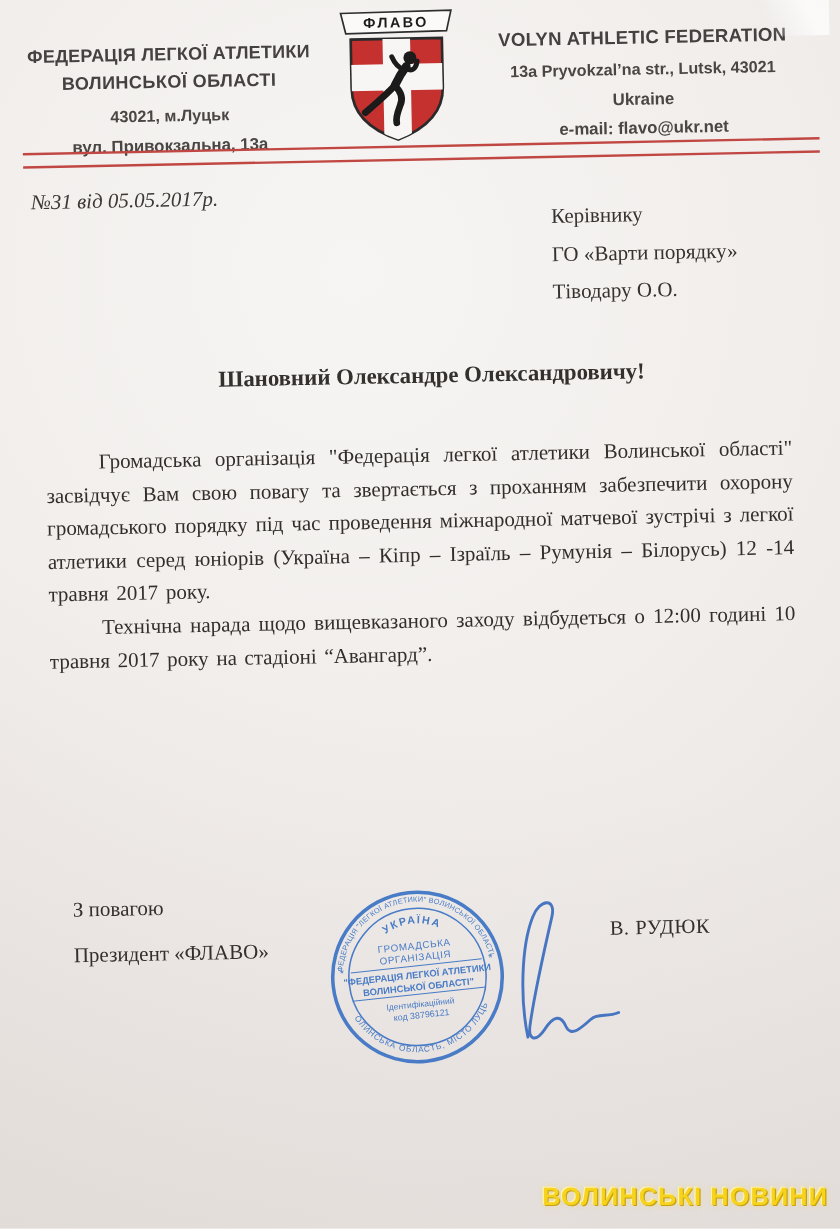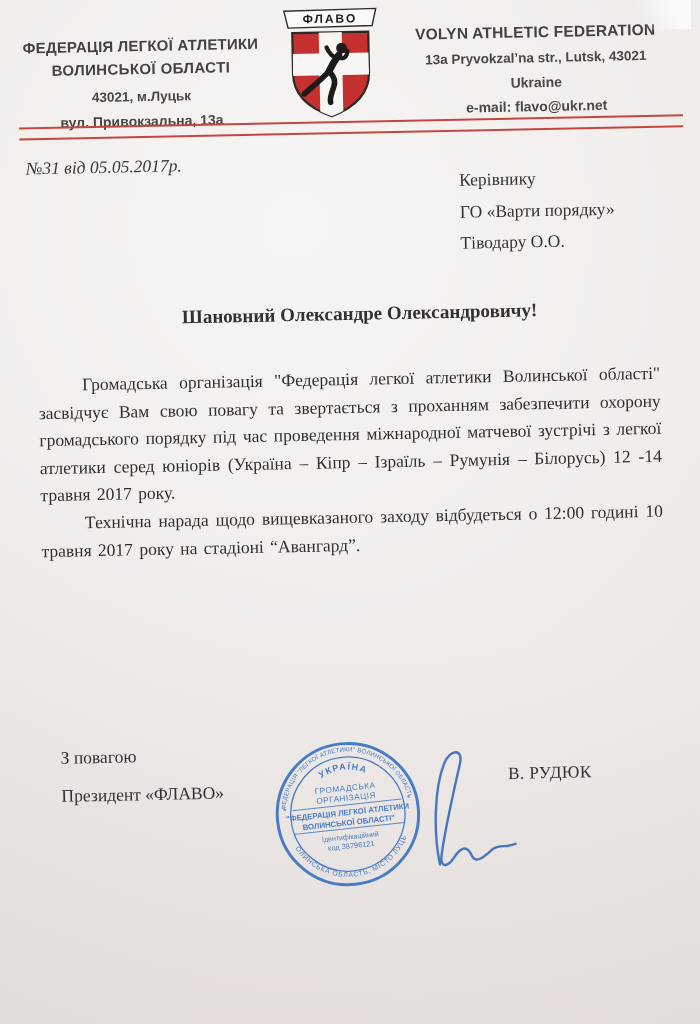--- a/index.html
+++ b/index.html
@@ -163,13 +163,14 @@
 
     <div class="autograph">
       <svg viewBox="0 0 125 140">
         <path d="M 34 128 C 28 96 30 52 40 28 C 46 13 60 12 56 28 C 50 52 40 92 36 118 C 34 130 40 133 48 122 C 56 110 62 110 66 120 C 70 129 79 121 87 114 C 93 109 101 113 110 109" fill="none" stroke="#3e6fc0" stroke-width="2.4" stroke-linecap="round"></path>
       </svg>
     </div>
 
     <div class="fold"></div>
   </div>
 
+  <div class="watermark">ВОЛИНСЬКІ НОВИНИ</div>
 </div>
 
 </body></html>

